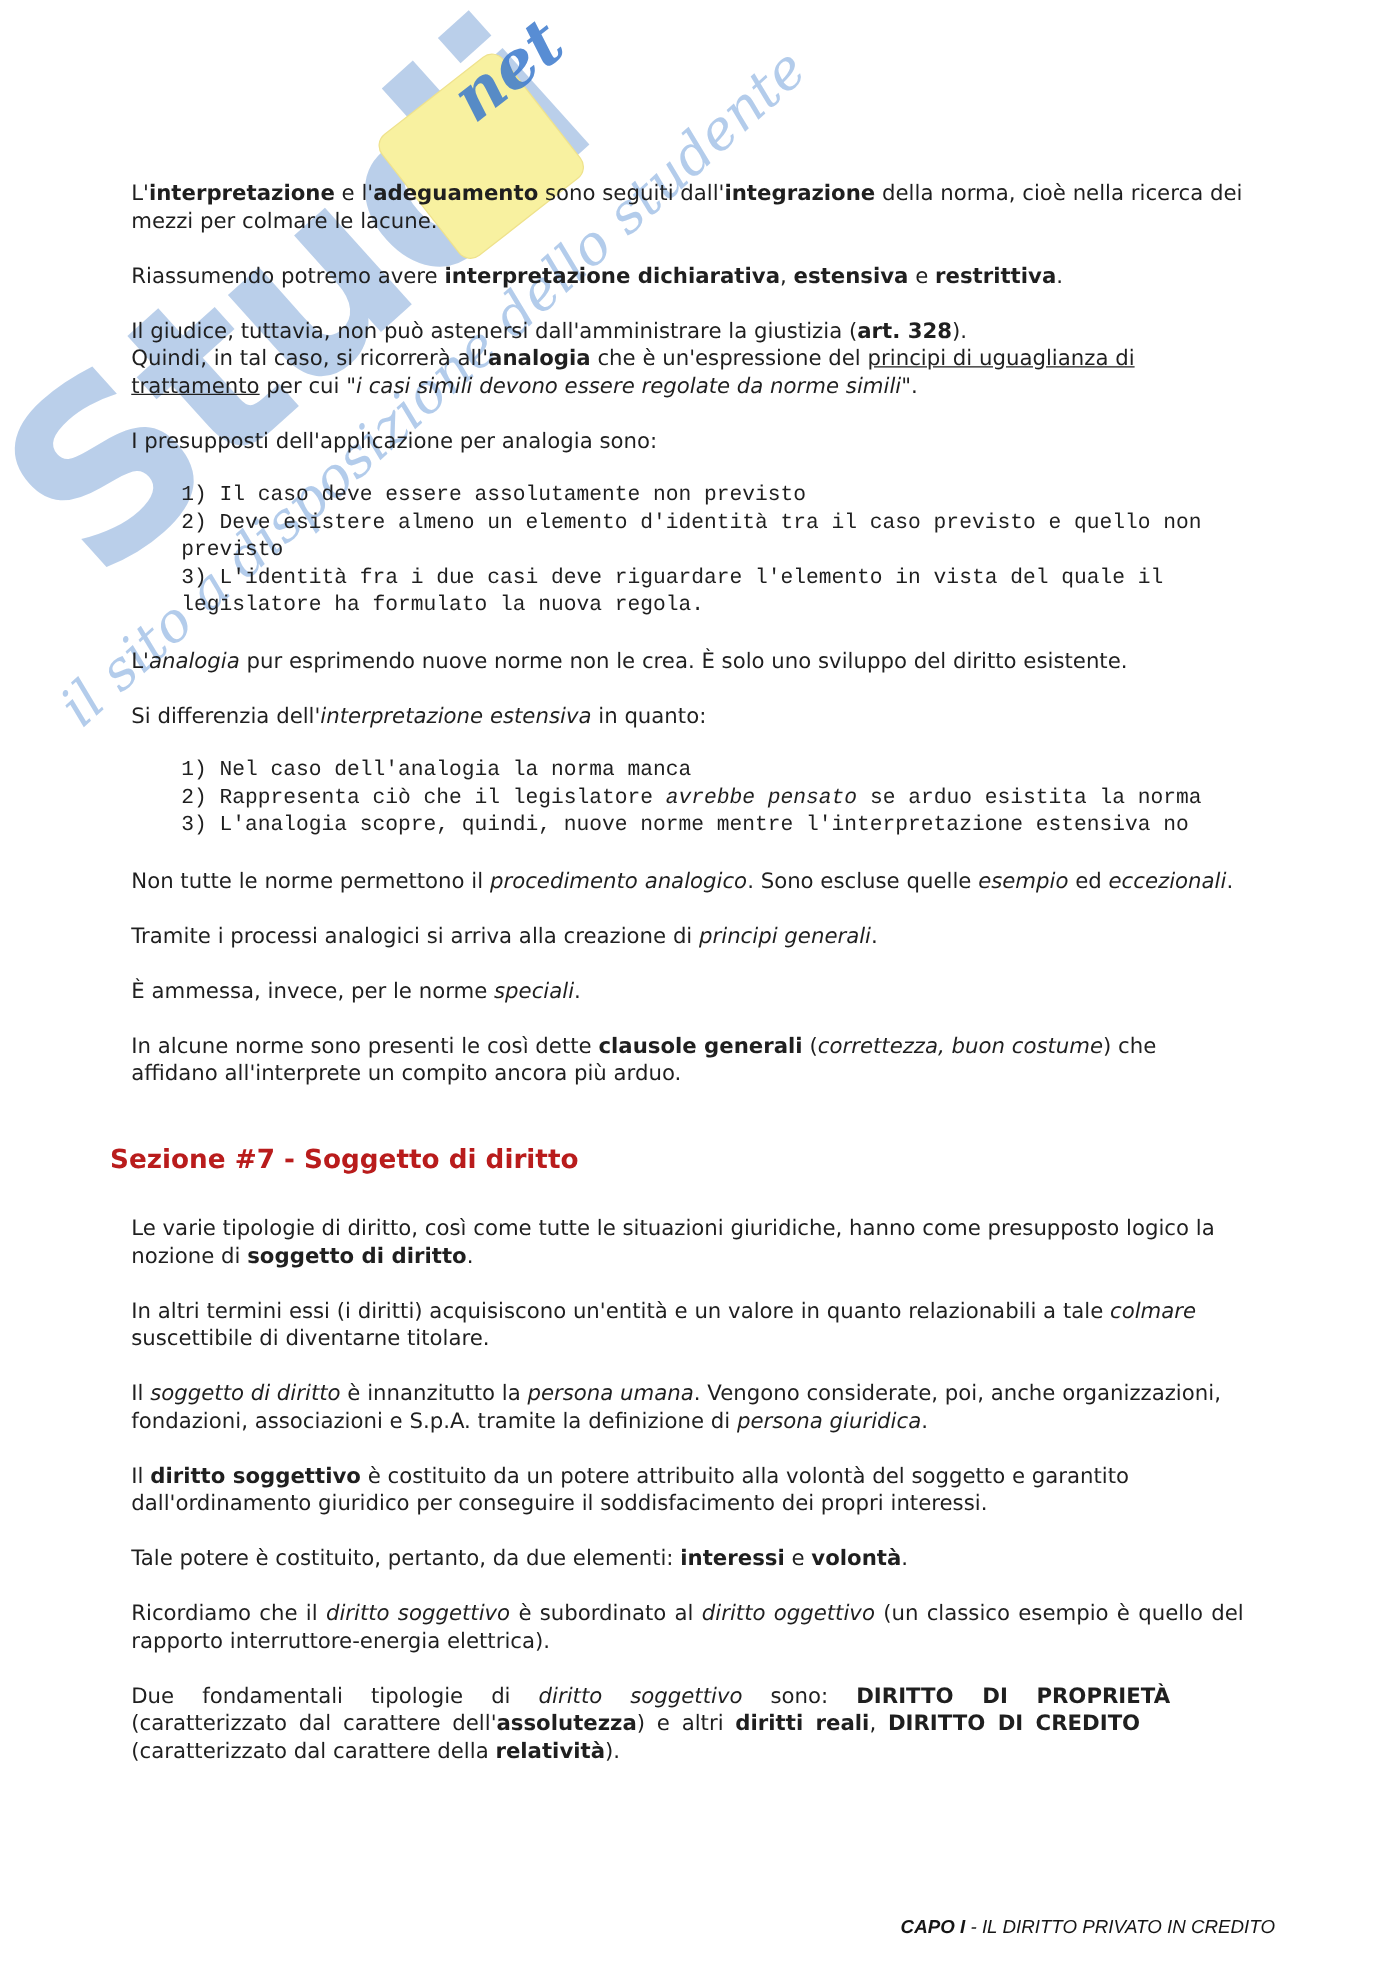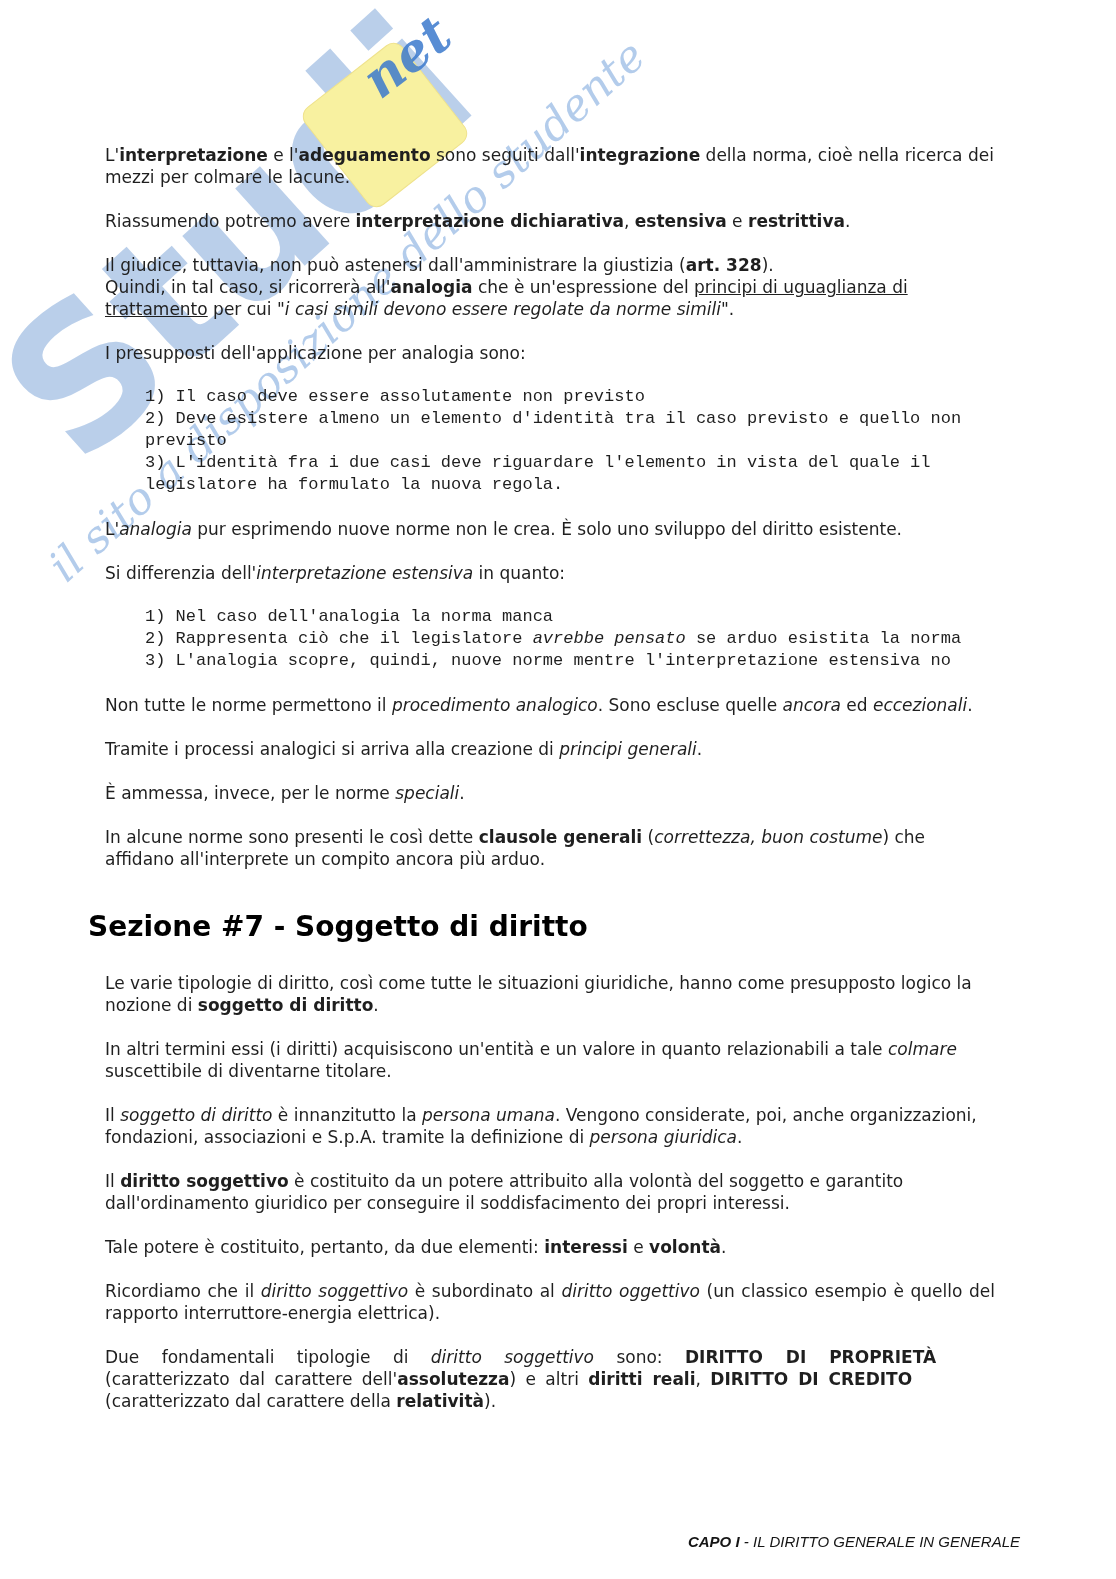--- a/index.html
+++ b/index.html
@@ -37,21 +37,21 @@
     position:relative;z-index:2;
     padding:132px 121px 0 105px;
     font-size:17px;line-height:22px;
   }
   .para{margin:12px 0 22px 0;}
   .justify{text-align:justify;}
   .list{margin:0 0 22px 0;}
   .list-item{margin:0 0 0 40px;font-family:Liberation Mono, monospace;}
   .heading{
     margin:42px 0 30px -17px;
-    font-size:28px;line-height:30px;font-weight:700;color:#000000;
+    font-size:21px;line-height:30px;font-weight:700;color:#b91c1c;
   }
   .b{font-weight:700;}
   .i{font-style:italic;}
   .u{text-decoration:underline;}
   .footer{
     position:absolute;z-index:2;right:96px;bottom:28px;
     font-size:15px;line-height:18px;color:#151515;
     font-family:"Liberation Sans","DejaVu Sans",sans-serif;
   }
 </style>
@@ -77,29 +77,29 @@
         <p class="list-item"><span>2) Deve esistere almeno un elemento d'identità tra il caso previsto e quello non previsto</span></p>
         <p class="list-item"><span>3) L'identità fra i due casi deve riguardare l'elemento in vista del quale il legislatore ha formulato la nuova regola.</span></p>
       </div>
       <p class="para"><span>L'</span><span class="i">analogia</span><span> pur esprimendo nuove norme non le crea. È solo uno sviluppo del diritto esistente.</span></p>
       <p class="para"><span>Si differenzia dell'</span><span class="i">interpretazione estensiva</span><span> in quanto:</span></p>
       <div class="list">
         <p class="list-item"><span>1) Nel caso dell'analogia la norma manca</span></p>
         <p class="list-item"><span>2) Rappresenta ciò che il legislatore </span><span class="i">avrebbe pensato</span><span> se arduo esistita la norma</span></p>
         <p class="list-item"><span>3) L'analogia scopre, quindi, nuove norme mentre l'interpretazione estensiva no</span></p>
       </div>
-      <p class="para"><span>Non tutte le norme permettono il </span><span class="i">procedimento analogico</span><span>. Sono escluse quelle </span><span class="i">ancora</span><span> ed </span><span class="i">eccezionali</span><span>.</span></p>
+      <p class="para"><span>Non tutte le norme permettono il </span><span class="i">procedimento analogico</span><span>. Sono escluse quelle </span><span class="i">esempio</span><span> ed </span><span class="i">eccezionali</span><span>.</span></p>
       <p class="para"><span>Tramite i processi analogici si arriva alla creazione di </span><span class="i">principi generali</span><span>.</span></p>
       <p class="para"><span>È ammessa, invece, per le norme </span><span class="i">speciali</span><span>.</span></p>
       <p class="para"><span>In alcune norme sono presenti le così dette </span><span class="b">clausole generali</span><span> (</span><span class="i">correttezza, buon costume</span><span>) che affidano all'interprete un compito ancora più arduo.</span></p>
       <h2 class="heading"><span>Sezione #7 - Soggetto di diritto</span></h2>
       <p class="para"><span>Le varie tipologie di diritto, così come tutte le situazioni giuridiche, hanno come presupposto logico la nozione di </span><span class="b">soggetto di diritto</span><span>.</span></p>
       <p class="para"><span>In altri termini essi (i diritti) acquisiscono un'entità e un valore in quanto relazionabili a tale </span><span class="i">colmare</span><span> suscettibile di diventarne titolare.</span></p>
       <p class="para"><span>Il </span><span class="i">soggetto di diritto</span><span> è innanzitutto la </span><span class="i">persona umana</span><span>. Vengono considerate, poi, anche organizzazioni, fondazioni, associazioni e S.p.A. tramite la definizione di </span><span class="i">persona giuridica</span><span>.</span></p>
       <p class="para"><span>Il </span><span class="b">diritto soggettivo</span><span> è costituito da un potere attribuito alla volontà del soggetto e garantito dall'ordinamento giuridico per conseguire il soddisfacimento dei propri interessi.</span></p>
       <p class="para"><span>Tale potere è costituito, pertanto, da due elementi: </span><span class="b">interessi</span><span> e </span><span class="b">volontà</span><span>.</span></p>
       <p class="para justify"><span>Ricordiamo che il </span><span class="i">diritto soggettivo</span><span> è subordinato al </span><span class="i">diritto oggettivo</span><span> (un classico esempio è quello del rapporto interruttore-energia elettrica).</span></p>
       <p class="para"><span style="word-spacing: 17px;">Due fondamentali tipologie di </span><span class="i" style="word-spacing: 17px;">diritto soggettivo</span><span style="word-spacing: 17px;"> sono: </span><span class="b" style="word-spacing: 17px;">DIRITTO DI PROPRIETÀ</span><br><span style="word-spacing: 4px;">(caratterizzato dal carattere dell'</span><span class="b" style="word-spacing: 4px;">assolutezza</span><span style="word-spacing: 4px;">) e altri </span><span class="b" style="word-spacing: 4px;">diritti reali</span><span style="word-spacing: 4px;">, </span><span class="b" style="word-spacing: 4px;">DIRITTO DI CREDITO</span><br><span>(caratterizzato dal carattere della </span><span class="b">relatività</span><span>).</span></p>
     </main>
 
-  <footer class="footer" id="footer"><span class="b i">CAPO I</span><span class="i"> - </span><span class="i">IL DIRITTO GENERALE IN GENERALE</span></footer>
+  <footer class="footer" id="footer"><span class="b i">CAPO I</span><span class="i"> - </span><span class="i">IL DIRITTO PRIVATO IN CREDITO</span></footer>
 
 </div>
 
 </body></html>

